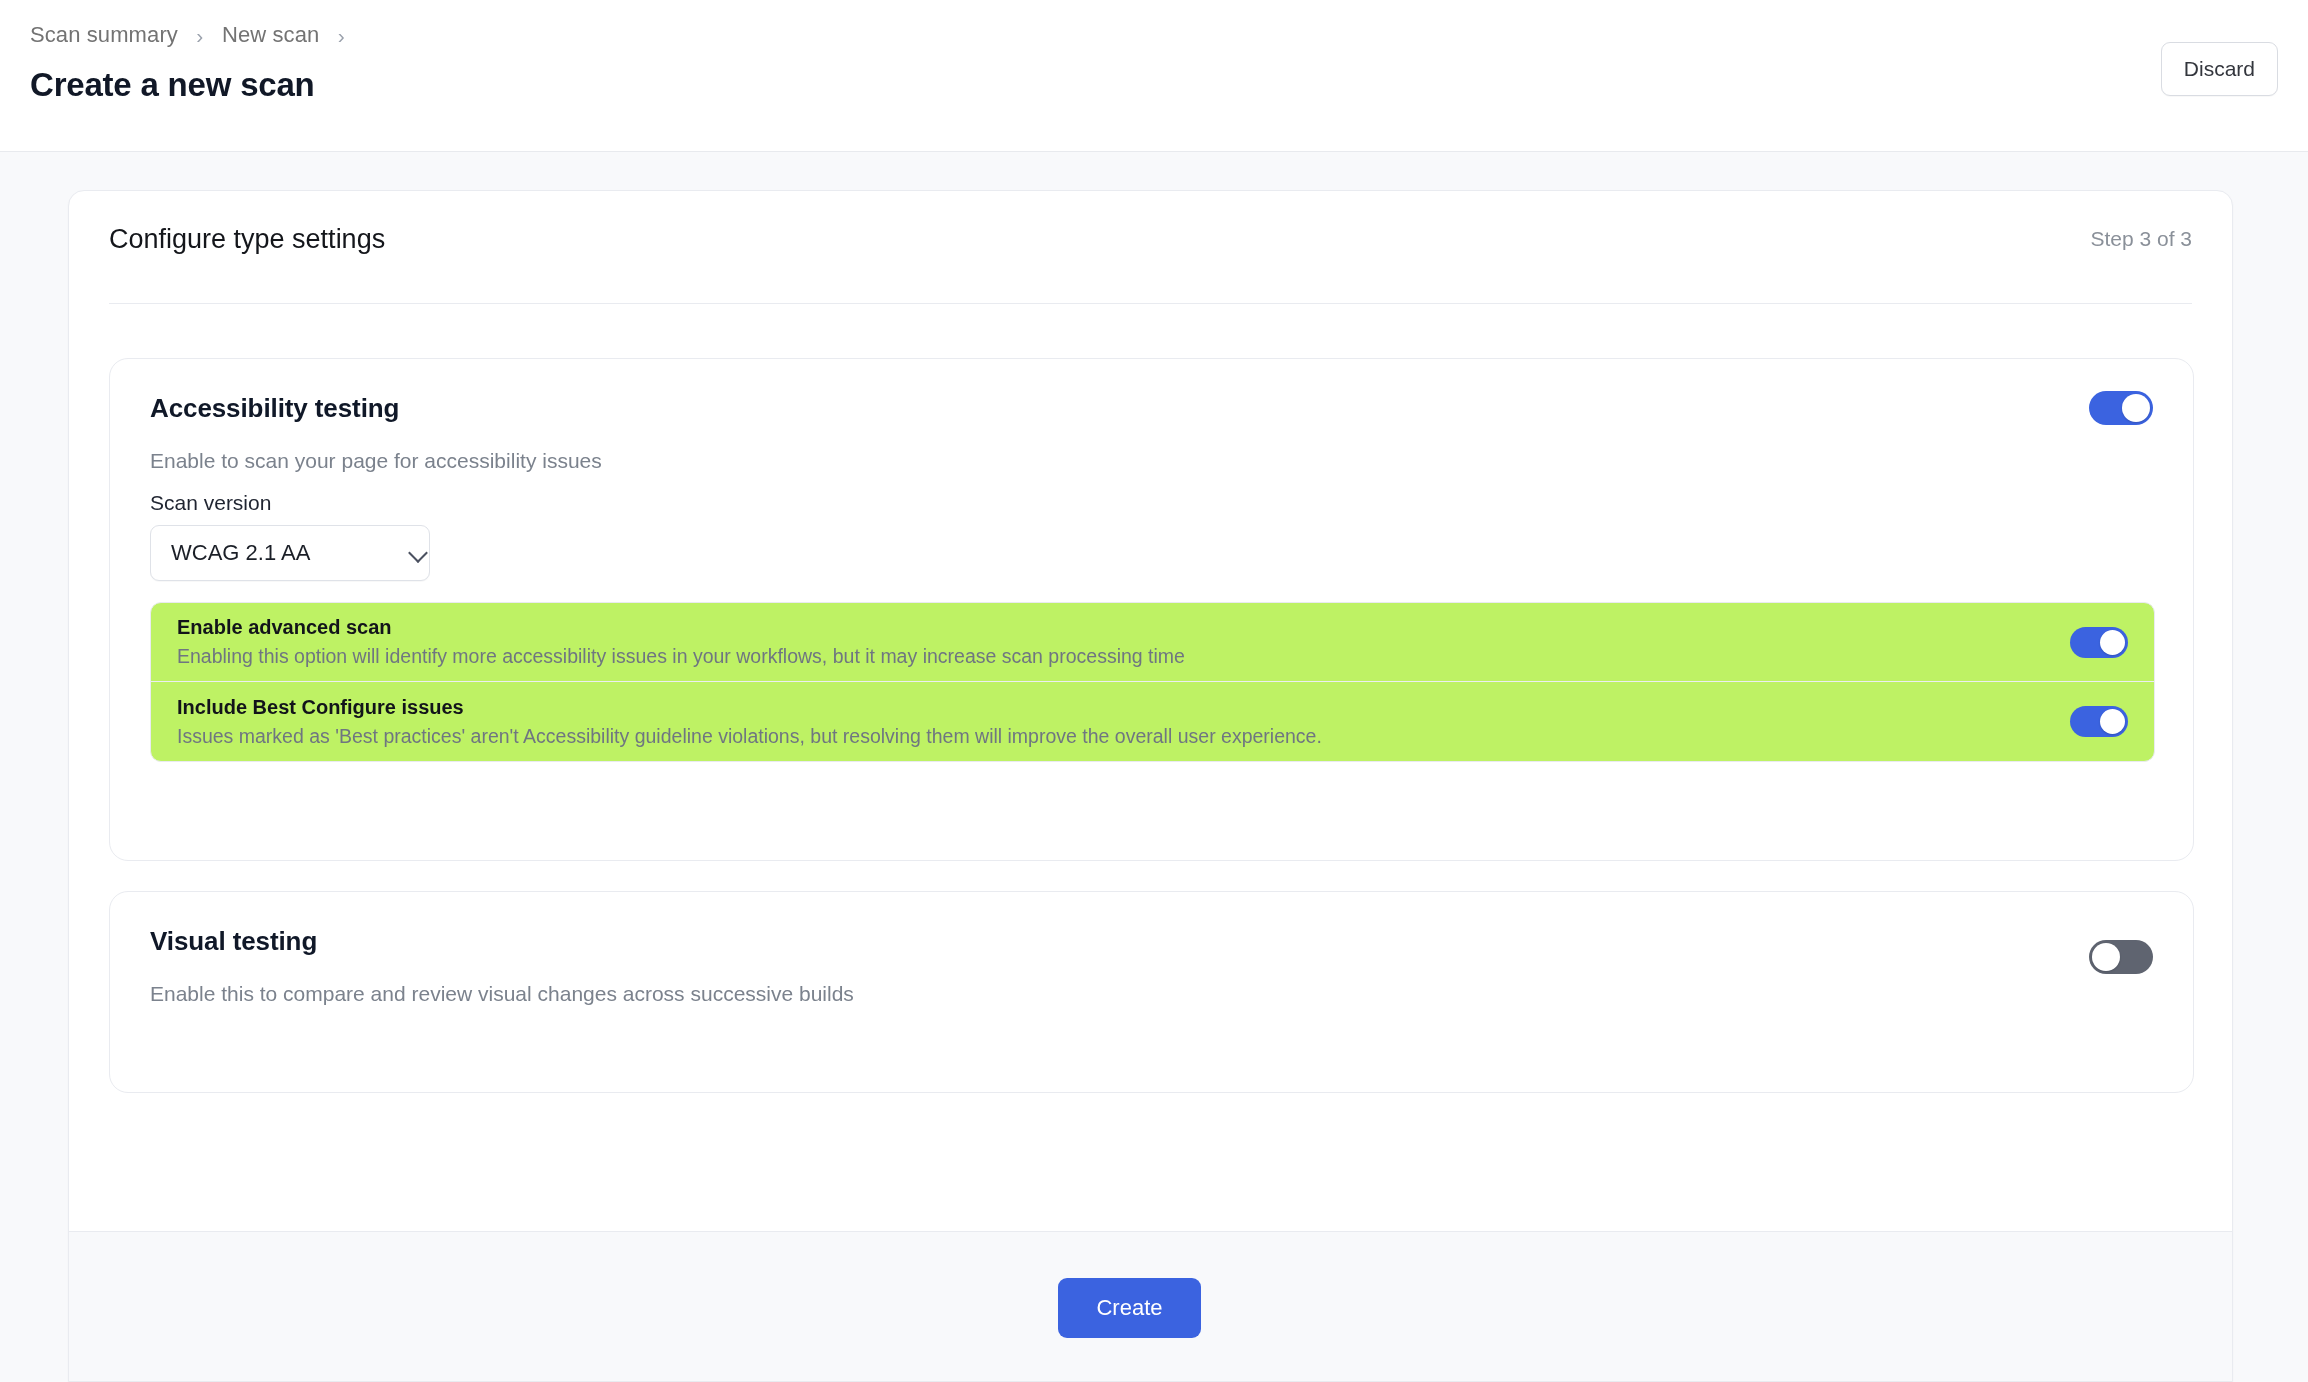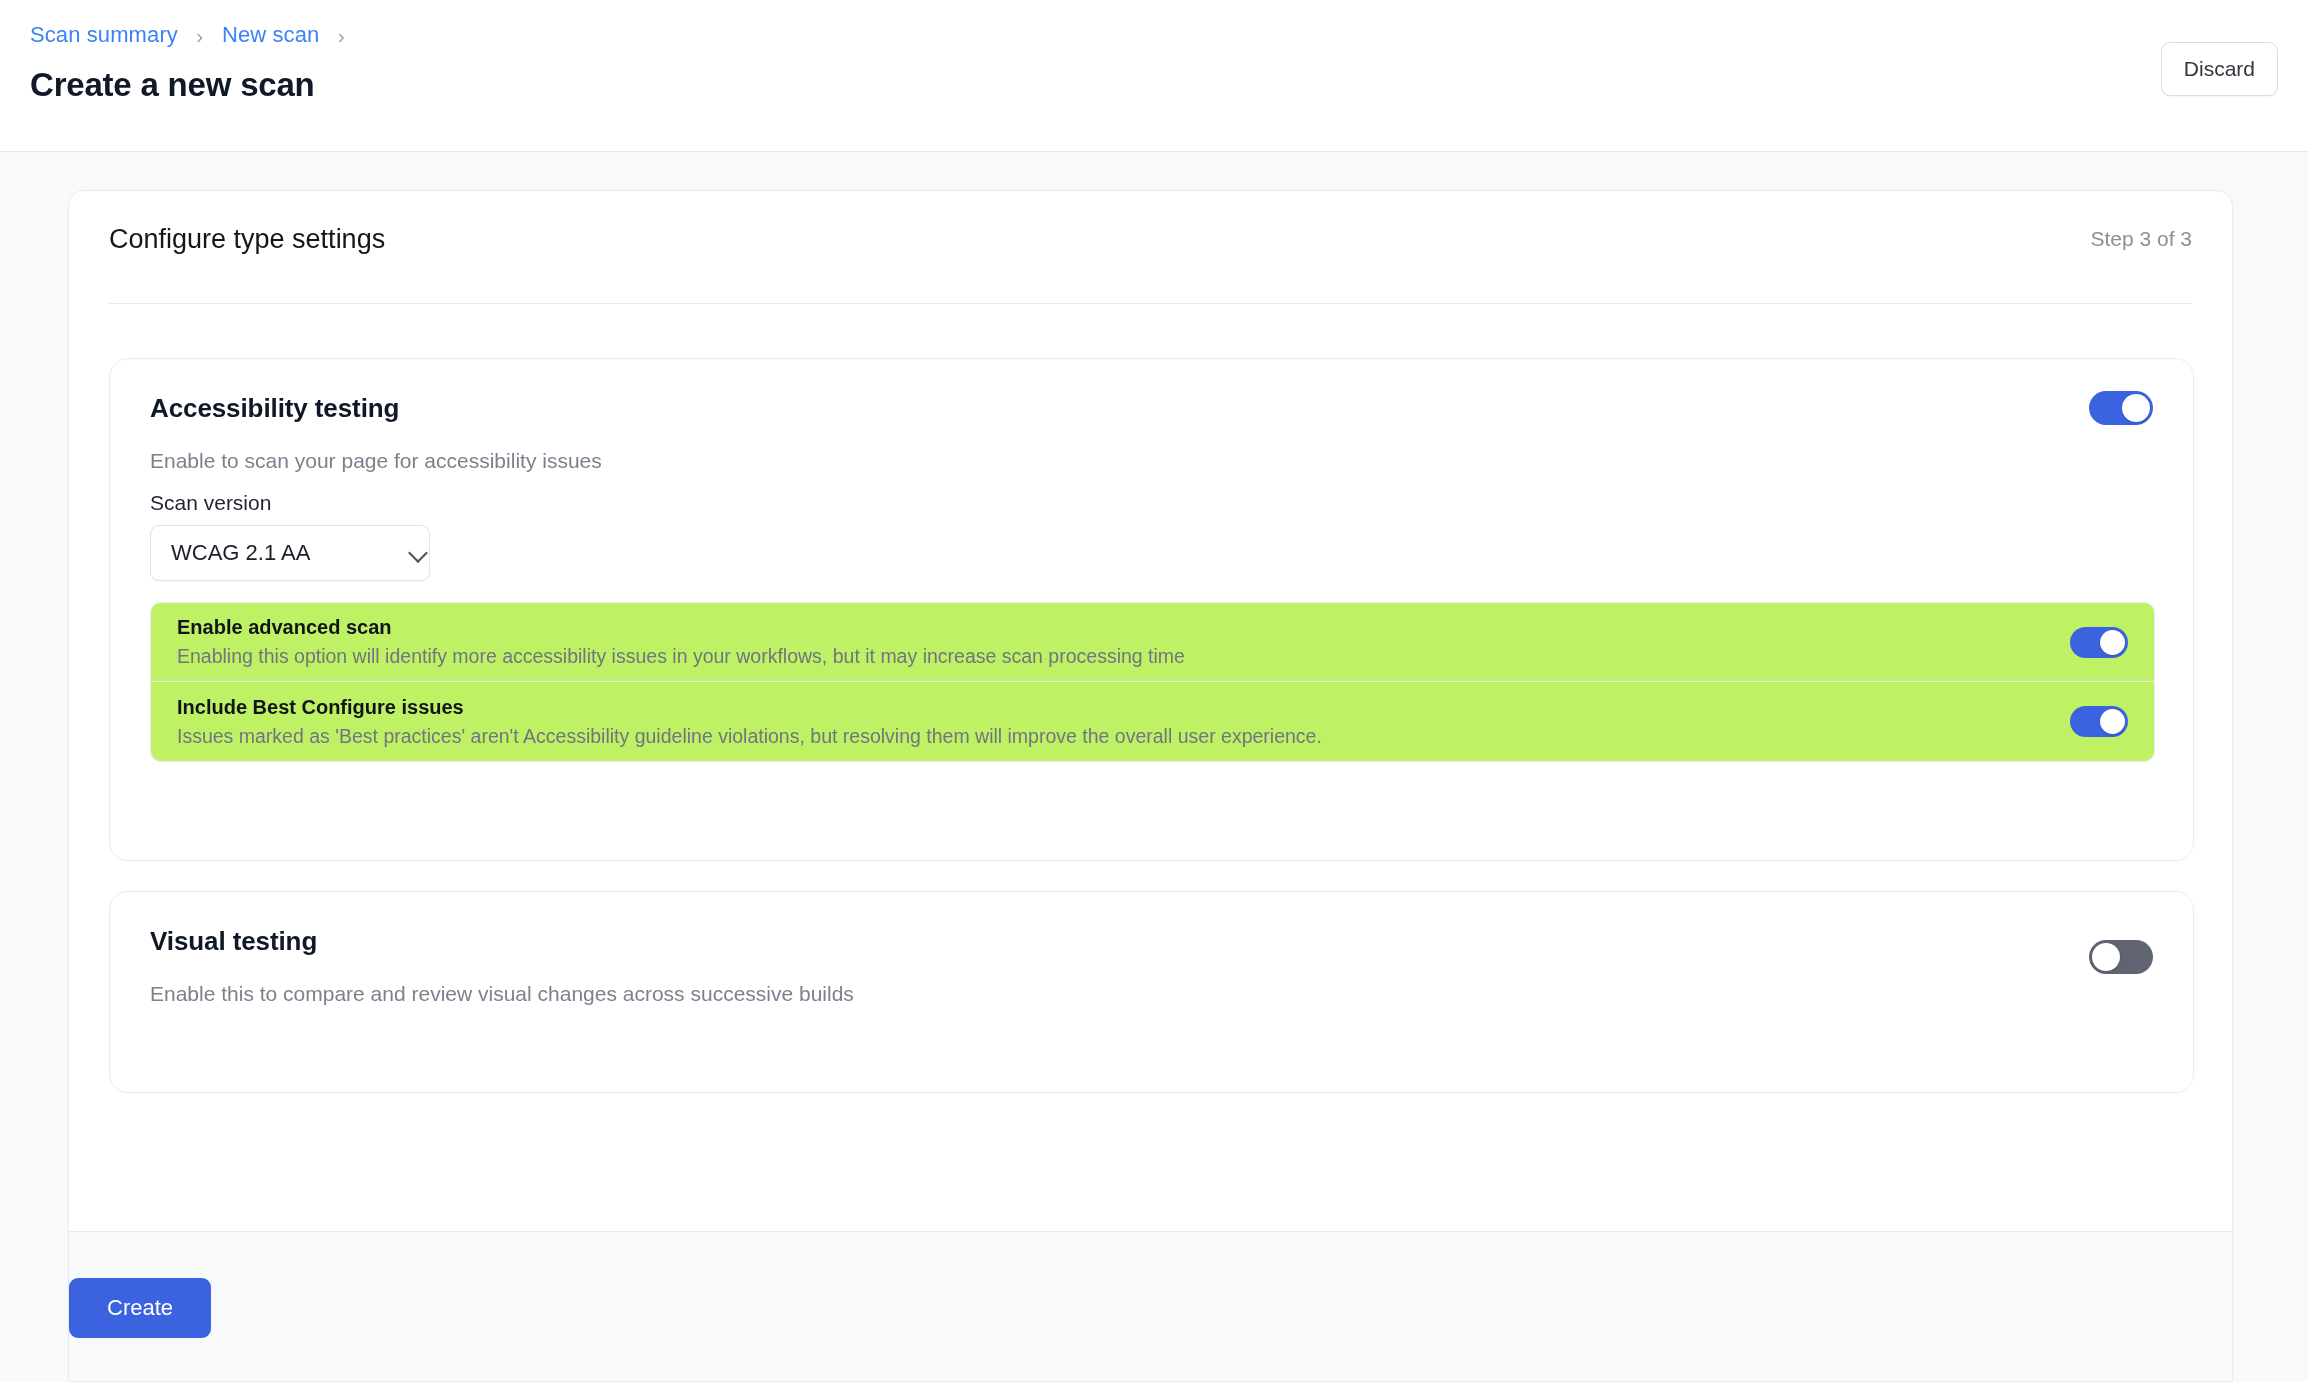--- a/index.html
+++ b/index.html
@@ -15,21 +15,21 @@
   
   .topbar {
     position: absolute; left: 0; top: 0; width: 2308px; height: 152px;
     background: #ffffff; border-bottom: 1px solid #e8eaee;
   }
   .breadcrumb {
     position: absolute; left: 30px; top: 22px;
     display: flex; align-items: center; gap: 0;
     font-size: 22px; color: #6b7280; letter-spacing: .1px;
   }
-  .crumb { color: #3b82f6; }
+  .crumb { color: #737373; }
   .crumb.link { cursor: pointer; }
   .crumb-sep {
     display: inline-block; width: 44px; text-align: center;
     color: #9aa1ac; font-size: 21px; line-height: 1;
   }
   .page-title {
     position: absolute; left: 30px; top: 66px;
     font-size: 33px; font-weight: 700; color: #111827; letter-spacing: -0.2px;
   }
   .discard-btn {
@@ -139,21 +139,21 @@
   .toggle.off .knob { left: 3px; }
 
   .toggle.lg { width: 64px; height: 34px; border-radius: 18px; }
   .toggle.lg .knob { width: 28px; height: 28px; top: 3px; left: 33px; }
   .toggle.lg.off .knob { left: 3px; }
 
   
   .card-footer {
     position: absolute; left: 0; right: 0; top: 1040px; height: 152px;
     background: #f8f9fb; border-top: 1px solid #e9ebf0;
-    display: flex; align-items: center; justify-content: flex-start;
+    display: flex; align-items: center; justify-content: center;
     padding-right: 42px;
   }
   .create-btn {
     height: 60px; padding: 0 38px; border: none; border-radius: 9px;
     background: #3b63e0; color: #ffffff; font-size: 22px; cursor: pointer;
     font-family: "Liberation Sans", sans-serif;
   }
 </style>
 </head>
 <body>

